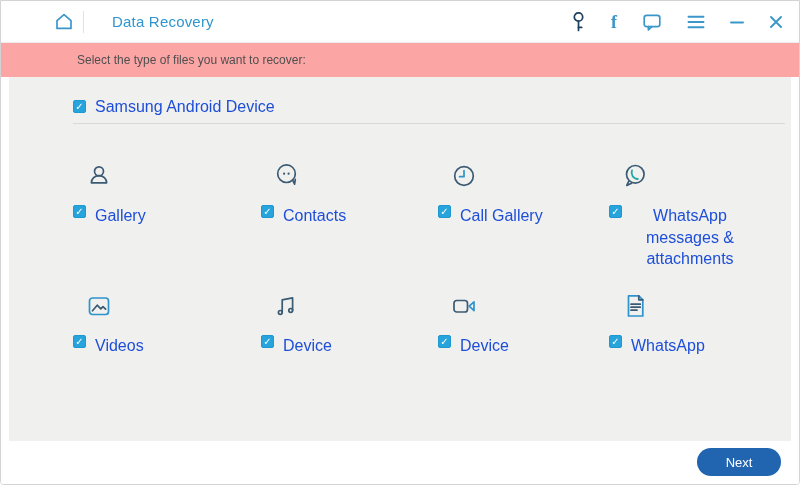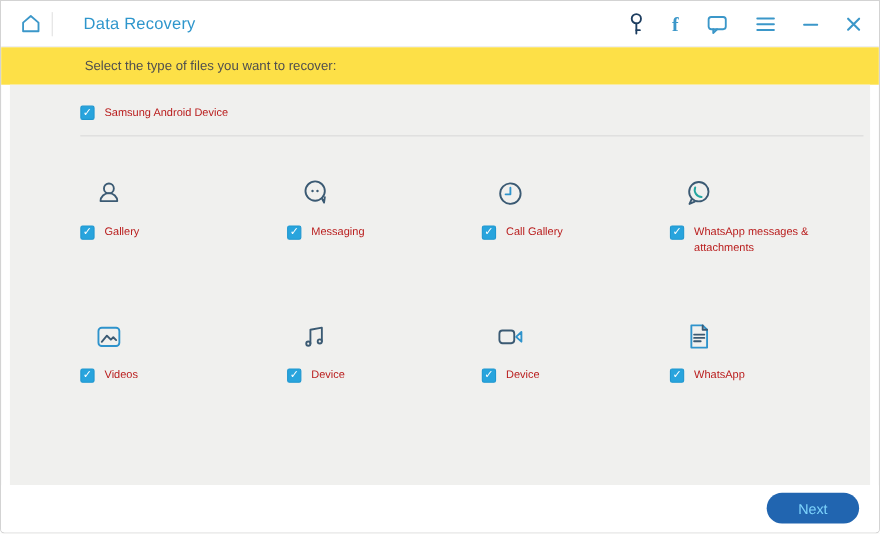--- a/index.html
+++ b/index.html
@@ -9,70 +9,70 @@
   .window {
     position:relative; width:800px; height:485px;
     background:#ffffff; border:1px solid #d3d3d3;
     border-radius:0 0 4px 4px; overflow:hidden;
   }
 
   
   .titlebar {
     position:absolute; top:0; left:0; right:0; height:42px;
     background:#ffffff; border-bottom:1px solid #ececec;
-    display:flex; align-items:center;
+    display:flex; align-items:center;padding-left:36px;
   }
   .home-btn { margin-left:12px; width:30px; height:30px; display:flex; align-items:center; justify-content:center; cursor:pointer; background:none; border:none; }
   .tb-vdivider { width:1px; height:22px; background:#e2e2e2; margin-left:4px; }
   .tb-title { margin-left:28px; font-size:15px; color:#2e96cc; letter-spacing:.2px; }
   .tb-right { margin-left:auto; margin-right:14px; display:flex; align-items:center; gap:21px; }
   .tb-icon-btn { background:none; border:none; display:flex; align-items:center; justify-content:center; cursor:pointer; padding:2px; }
   .fb-glyph { font-family:"Liberation Serif", serif; font-weight:bold; font-size:18px; color:#3b97c9; line-height:1; }
 
   
   .instruction-strip {
     position:absolute; top:42px; left:0; right:0; height:34px;
-    background:#fde047; display:flex; align-items:center;
+    background:#fca5a5; display:flex; align-items:center;
   }
   .instruction-text { margin-left:76px; font-size:12px; color:#4f4f4f; }
 
   
   .panel {
     position:absolute; top:76px; left:8px; right:8px; bottom:43px;
     background:#f0f0ee;
   }
   .device-row { position:absolute; top:19px; left:64px; display:flex; align-items:center; gap:9px; cursor:pointer; }
   .panel-divider { position:absolute; top:46px; left:64px; right:6px; height:1px; background:#d9d9d9; }
 
   .checkbox {
     width:13px; height:13px; flex:0 0 13px;
     background:#28a4dd; border:1px solid #1f97d0; border-radius:2px;
     color:#ffffff; font-size:10px; line-height:12px; text-align:center;
     display:inline-flex; align-items:center; justify-content:center;
     cursor:pointer;
   }
-  .check-label { font-size:10px; color:#b91c1c; line-height:1.35; }
+  .check-label { font-size:16px; color:#1d4ed8; line-height:1.35; }
 
   
   .grid {
     position:absolute; top:84px; left:64px; right:0;
     display:grid; grid-template-columns:188px 177px 171px auto;
     grid-auto-rows:130px;
   }
   .cell { display:flex; flex-direction:column; align-items:flex-start; }
   .cell-icon { margin-left:11px; height:32px; display:flex; align-items:flex-start; }
   .check-row { margin-top:12px; display:flex; align-items:flex-start; gap:9px; cursor:pointer; }
   .check-row .checkbox { margin-top:0; }
-  .wrap-label { display:inline-block; max-width:118px; }
+  .wrap-label { display:inline-block; max-width:118px;text-align:center; }
 
   
   .footer { position:absolute; left:0; right:0; bottom:0; height:43px; background:#ffffff; }
   .next-btn {
     position:absolute; right:18px; top:7px; width:84px; height:28px;
-    background:#2165b0; color:#7dd3fc; font-size:13px; font-family:"Liberation Sans", sans-serif;
+    background:#2165b0; color:#ffffff; font-size:13px; font-family:"Liberation Sans", sans-serif;
     border:none; border-radius:14px; cursor:pointer;
   }
 
   
   svg { display:block; }
   .st-dark { stroke:#3b5a73; fill:none; stroke-width:1.7; stroke-linecap:round; stroke-linejoin:round; }
   .st-blue { stroke:#2e93cc; fill:none; stroke-width:1.7; stroke-linecap:round; stroke-linejoin:round; }
   .st-teal { stroke:#23a6a0; fill:none; stroke-width:1.8; stroke-linecap:round; stroke-linejoin:round; }
   .st-hdr  { stroke:#3b97c9; fill:none; stroke-width:1.7; stroke-linecap:round; stroke-linejoin:round; }
   .st-key  { stroke:#1e3e60; fill:none; stroke-width:1.7; stroke-linecap:round; stroke-linejoin:round; }
@@ -177,21 +177,21 @@
             <circle class="st-dark" cx="14.5" cy="12.7" r="8.8"></circle>
             <path class="st-dark" d="M20.6 19.2 L22.6 23.2 L23.3 18.3"></path>
             <circle class="dot-dark" cx="12.1" cy="12.7" r="1.1"></circle>
             <circle class="dot-dark" cx="16.6" cy="12.7" r="1.1"></circle>
           </svg>
         </div>
         <label class="check-row">
           <span class="checkbox">
               <span>✓</span>
             </span>
-          <span class="check-label">Messaging</span>
+          <span class="check-label">Contacts</span>
         </label>
       </div>
 
       <div class="cell">
         <div class="cell-icon">
           <svg width="30" height="30" viewBox="0 0 30 30">
             <circle class="st-dark" cx="15" cy="15" r="9.3"></circle>
             <path class="st-blue" d="M15 9.6 V15.7 H10.6"></path>
           </svg>
         </div>

